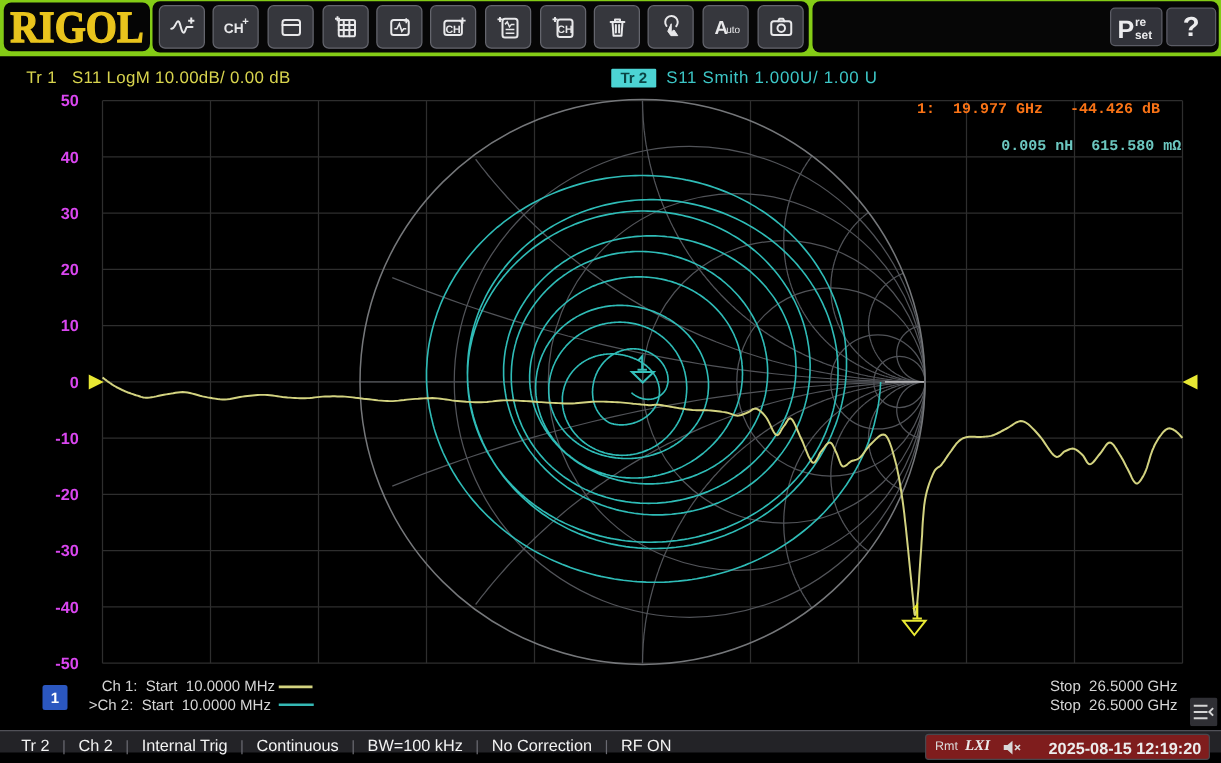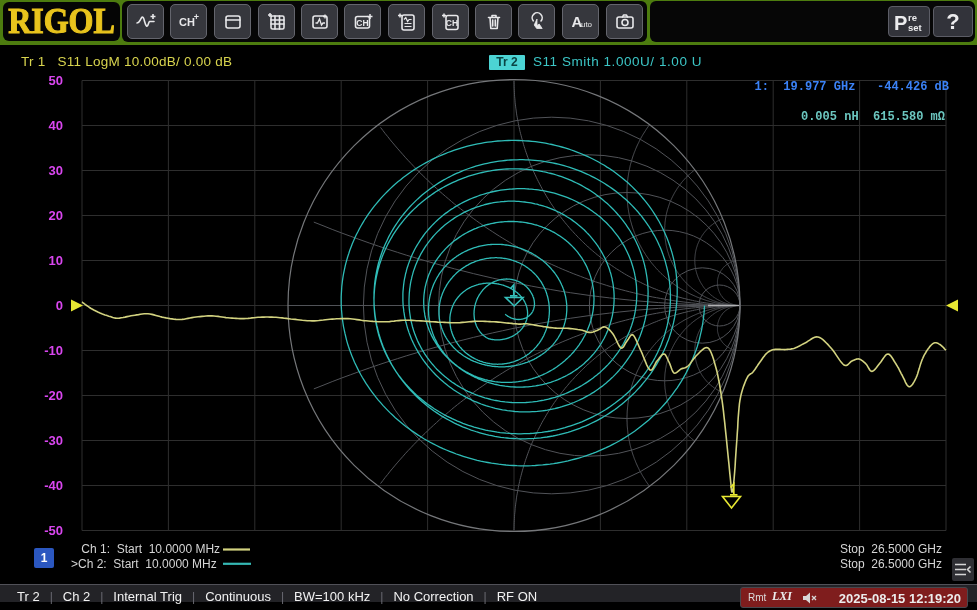--- a/index.html
+++ b/index.html
@@ -1,16 +1,16 @@
 <!DOCTYPE html>
 <html><head><meta charset="utf-8"><style>
 *{margin:0;padding:0;box-sizing:border-box}
 html,body{width:977px;height:610px;background:#000;font-family:"Liberation Sans",sans-serif;overflow:hidden}
 #scr{position:relative;width:977px;height:610px;background:#000}
-.topbar{position:absolute;left:0;top:0;width:977px;height:45px;background:#4d7c0f}
+.topbar{position:absolute;left:0;top:0;width:977px;height:45px;background:#84cc16}
 .panel{position:absolute;background:#060606;border-radius:6px}
 .tbtn{position:absolute;top:4px;width:37px;height:35px;background:#36373d;border:1px solid #64656d;border-radius:5px;display:flex;align-items:center;justify-content:center}
 .sbtn{position:absolute;top:6px;height:31px;background:#32333a;border:1px solid #5c5d66;border-radius:4px;display:flex;align-items:center;justify-content:center}
 .logo{position:absolute;left:3px;top:2px;width:117px;height:39px;background:#050505;border-radius:6px;display:flex;align-items:center;justify-content:center}
 .logo span{font-family:"Liberation Serif",serif;font-weight:bold;font-size:32px;color:#e9c41d;letter-spacing:0px;-webkit-text-stroke:1px #e9c41d;transform:scaleY(1.12);transform-origin:center}
 .ti-y{position:absolute;left:21px;top:54px;font-size:13.5px;letter-spacing:.25px;color:#d8d44e;white-space:pre}
 .ti-badge{position:absolute;left:489px;top:54.5px;width:36px;height:15.5px;background:#4cd4d4;color:#0a4444;font-size:12px;font-weight:bold;text-align:center;line-height:15.5px;border-radius:1px}
 .ti-c{position:absolute;left:533px;top:54px;font-size:13.5px;letter-spacing:.55px;color:#3cc6c6;white-space:pre}
 .ylab{position:absolute;width:40px;text-align:right;font-size:13px;font-weight:bold;color:#d946ef}
 .mread{position:absolute;font-family:"Liberation Mono",monospace;font-size:12px;font-weight:bold;white-space:pre;text-align:right;line-height:14.5px;height:12px}
@@ -188,21 +188,21 @@
     <div class="ylab" style="left:23px;top:163.0px">30</div>
     <div class="ylab" style="left:23px;top:208.0px">20</div>
     <div class="ylab" style="left:23px;top:253.0px">10</div>
     <div class="ylab" style="left:23px;top:298.0px">0</div>
     <div class="ylab" style="left:23px;top:343.0px">-10</div>
     <div class="ylab" style="left:23px;top:388.0px">-20</div>
     <div class="ylab" style="left:23px;top:433.0px">-30</div>
     <div class="ylab" style="left:23px;top:478.0px">-40</div>
     <div class="ylab" style="left:23px;top:523.0px">-50</div>
 
-  <div class="mread" style="right:28px;top:80px;color:#3b82f6">1:  19.977 GHz   -44.426 dB</div>
+  <div class="mread" style="right:49px;top:80px;color:#f97316">1:  19.977 GHz   -44.426 dB</div>
   <div class="mread" style="right:32px;top:110px;color:#6cc7c0">0.005 nH  615.580 mΩ</div>
 
   <div class="badge1">1</div>
   <div class="chrow" style="left:78px;top:542px"> Ch 1:  Start  10.0000 MHz</div>
   <div class="chrow" style="left:71px;top:556.5px">&gt;Ch 2:  Start  10.0000 MHz</div>
   <div class="chrow" style="right:35px;top:542px">Stop  26.5000 GHz</div>
   <div class="chrow" style="right:35px;top:556.5px">Stop  26.5000 GHz</div>
   <svg style="position:absolute;left:952px;top:558px" width="22" height="23" viewBox="0 0 22 23">
       <rect x="0" y="0" width="22" height="23" rx="2" fill="#2f2f34"></rect>
       <path d="M3 6.5h11M3 11.5h11M3 16.5h11" stroke="#d5d5d5" stroke-width="1.6"></path>

